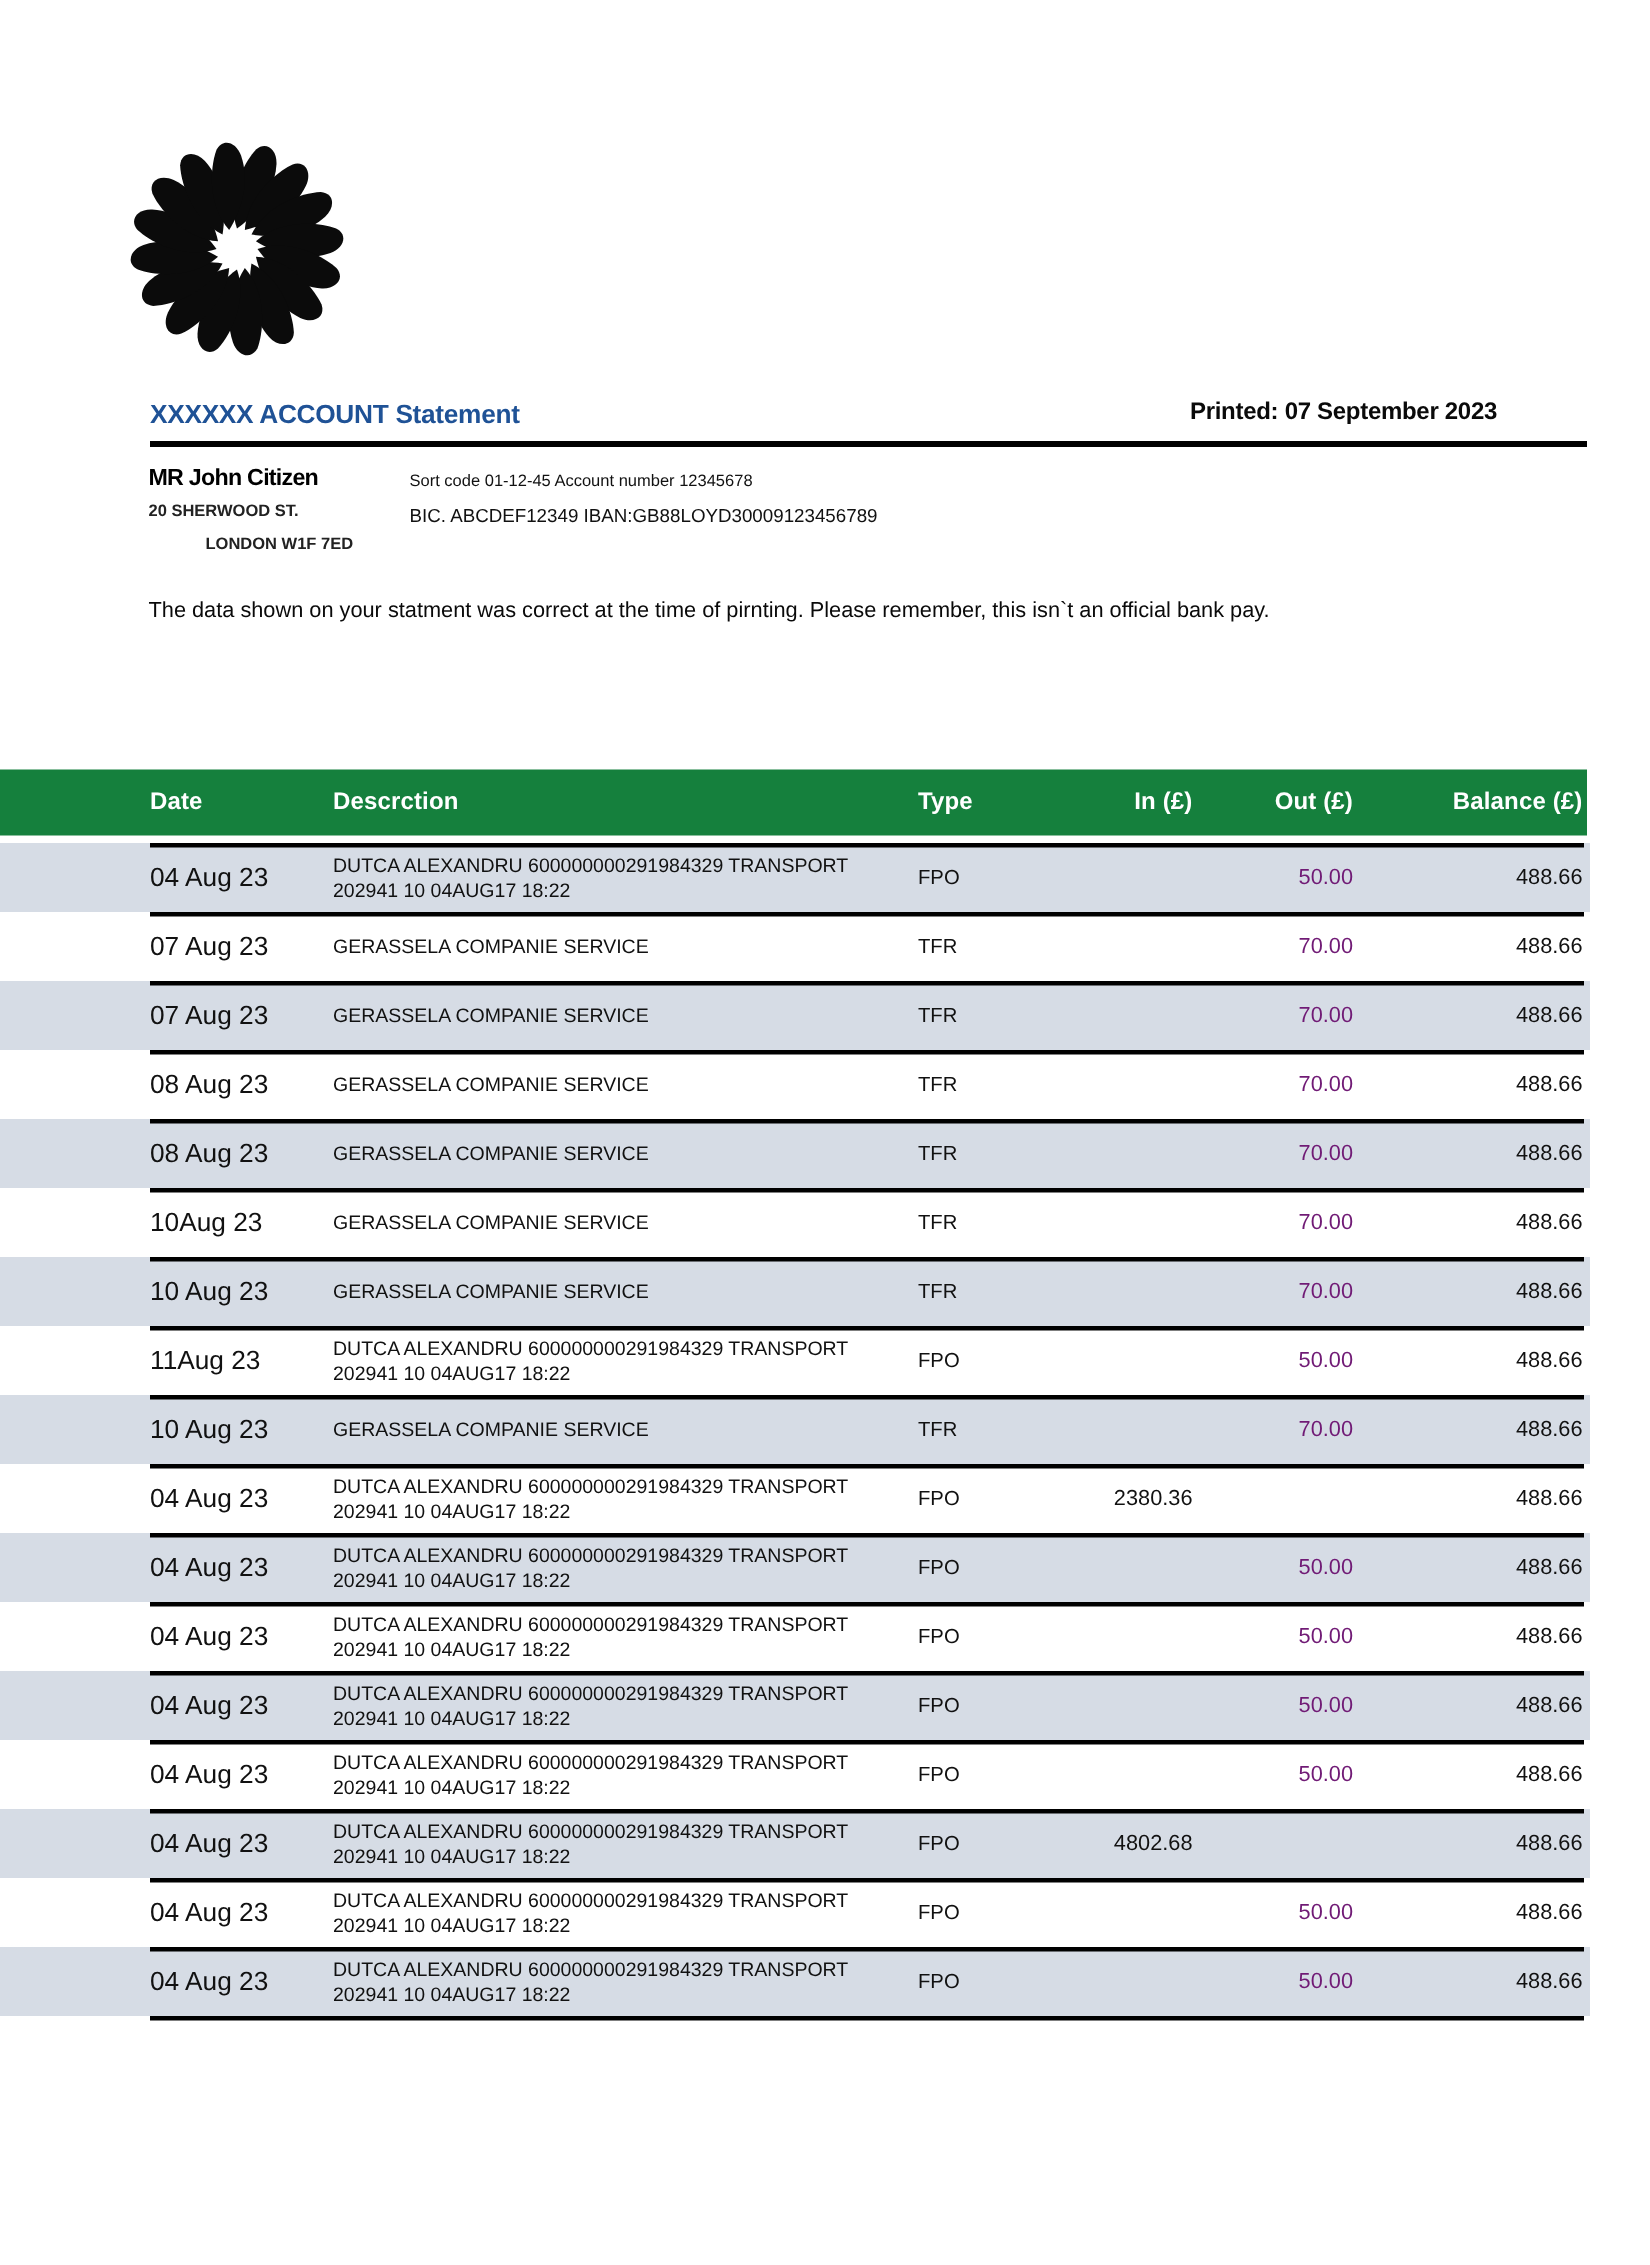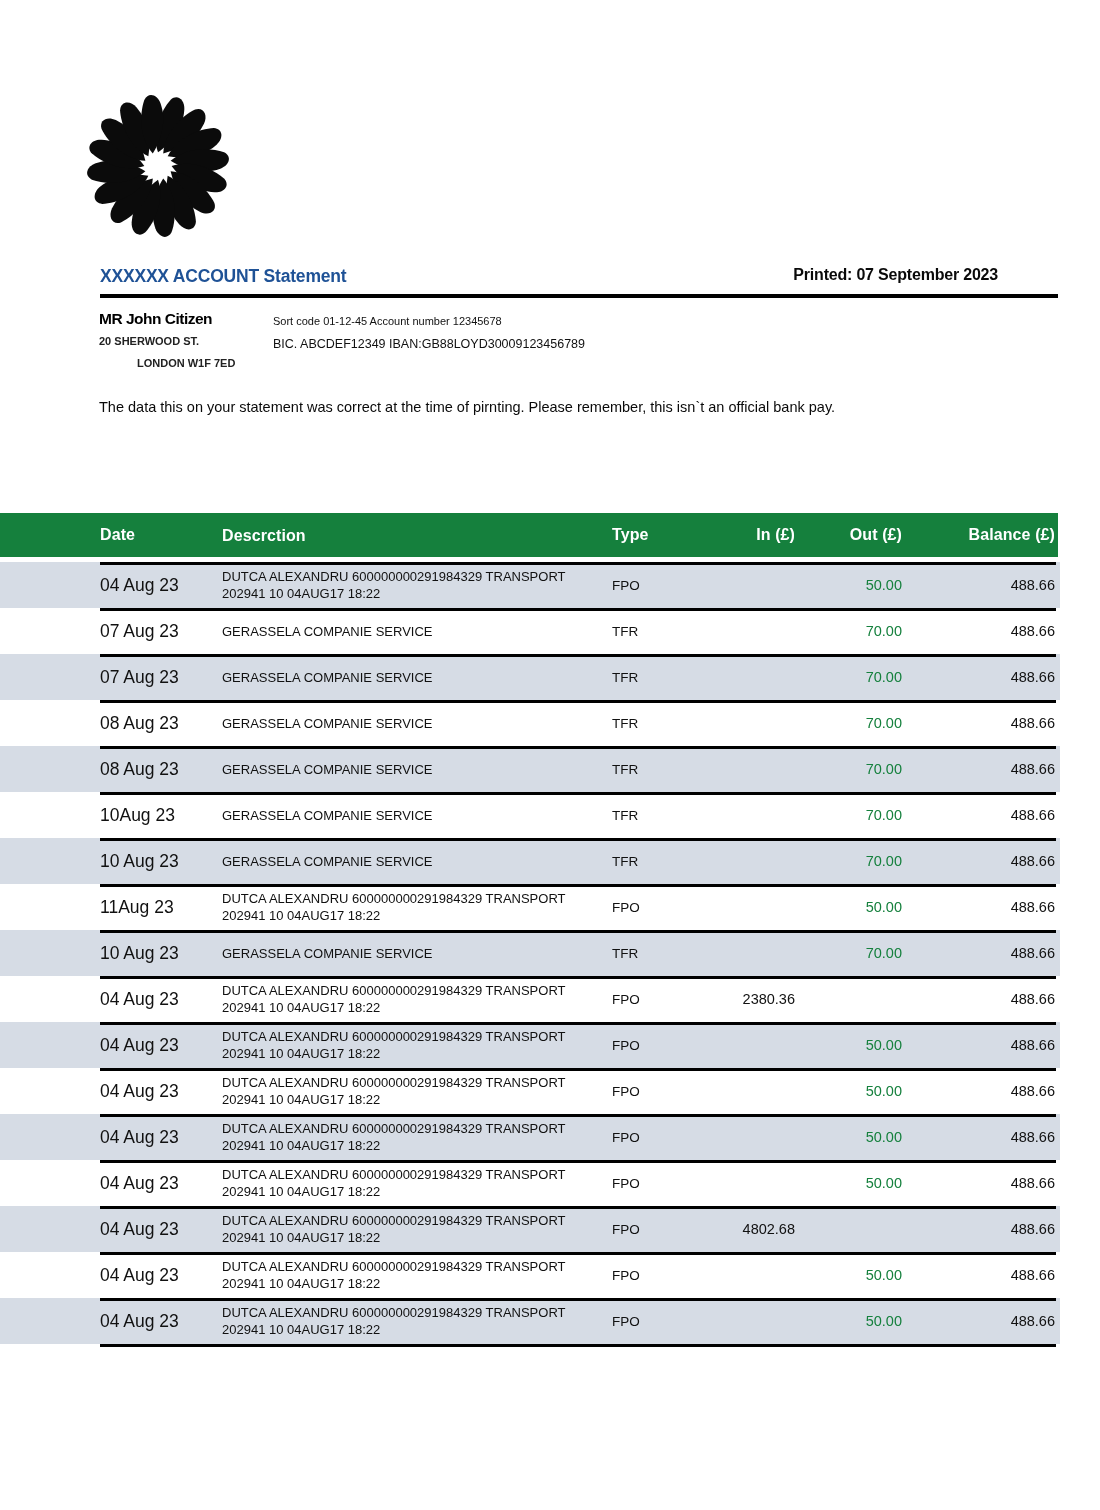--- a/index.html
+++ b/index.html
@@ -34,21 +34,21 @@
   .tbody{position:absolute;left:0;top:562px;width:1060px;}
   .row{position:relative;width:1060px;height:46px;}
   .row.striped{background:#d6dce5;}
   .row-line{position:absolute;left:100px;top:0;width:956px;height:3px;background:#000;}
   .bottom-line{position:relative;margin-left:100px;width:956px;height:3px;background:#000;}
   .cell{position:absolute;top:50%;transform:translateY(-50%);}
   .c-date{left:100px;width:120px;font-size:17.5px;color:#111;}
   .c-desc{left:222px;width:380px;font-size:13px;line-height:17px;color:#111;}
   .c-type{left:612px;width:70px;font-size:13.5px;color:#111;}
   .c-in{left:655px;width:140px;text-align:right;font-size:14.5px;color:#111;}
-  .c-out{left:765px;width:137px;text-align:right;font-size:14.5px;color:#15803d;}
+  .c-out{left:765px;width:137px;text-align:right;font-size:14.5px;color:#701a75;}
   .c-bal{left:900px;width:155px;text-align:right;font-size:14.5px;color:#111;}
   .thead .c-in{padding-right:25px;}
   .thead .c-out{padding-right:10px;}
   .thead .c-bal{padding-right:27px;}
 </style>
 </head>
 <body>
 
 <div class="page">
 
@@ -80,21 +80,21 @@
     <span class="printed">Printed: 07 September 2023</span>
   </div>
   <div class="top-rule"></div>
 
   <div class="acct-name">MR John Citizen</div>
   <div class="acct-addr1">20 SHERWOOD ST.</div>
   <div class="acct-addr2">LONDON W1F 7ED</div>
   <div class="acct-sort">Sort code 01-12-45 Account number 12345678</div>
   <div class="acct-bic">BIC. ABCDEF12349  IBAN:GB88LOYD30009123456789</div>
 
-  <div class="para1">The data this on your statement was correct at the time of pirnting. Please remember, this isn`t an official bank pay.</div>
+  <div class="para1">The data shown on your statment was correct at the time of pirnting. Please remember, this isn`t an official bank pay.</div>
 
   <div class="thead">
     <span class="cell c-date">Date</span>
     <span class="cell c-desc">Descrction</span>
     <span class="cell c-type">Type</span>
     <span class="cell c-in">In (£)</span>
     <span class="cell c-out">Out (£)</span>
     <span class="cell c-bal">Balance (£)</span>
   </div>
 

